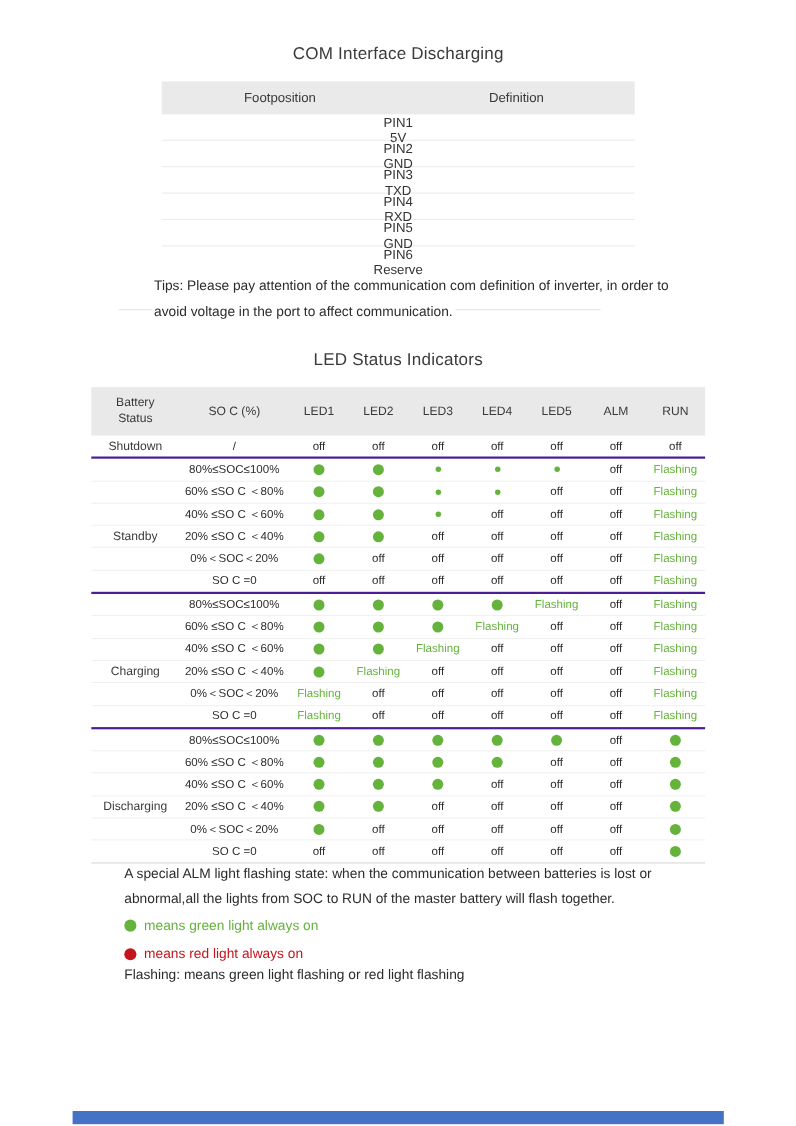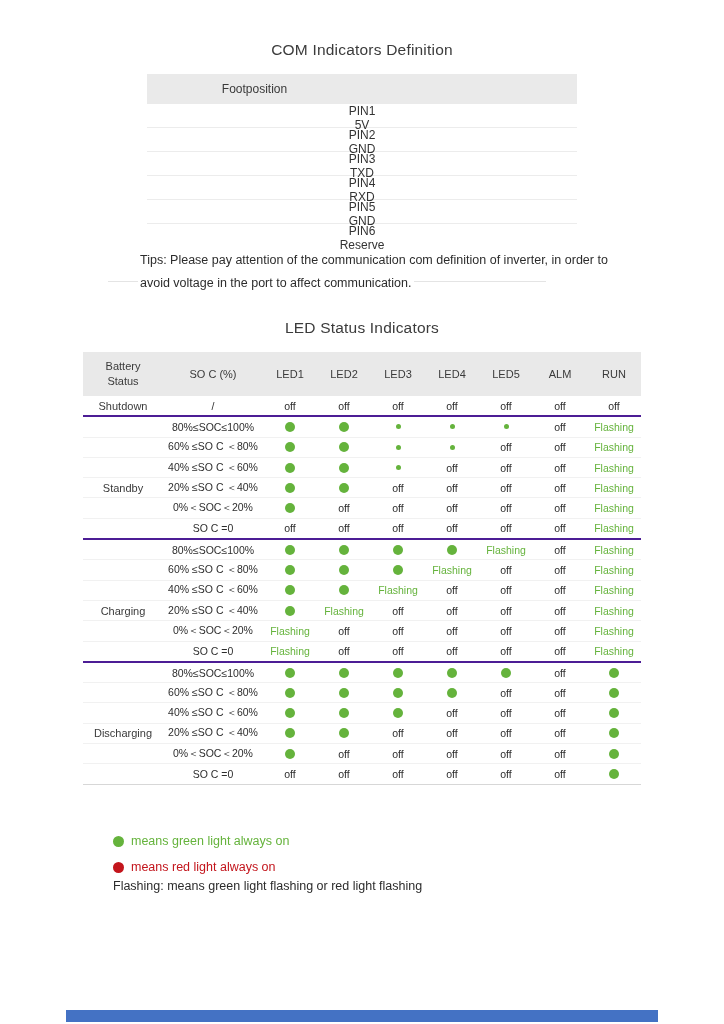--- a/index.html
+++ b/index.html
@@ -55,25 +55,26 @@
   .flash-note{position:absolute;left:113px;top:879px;font-size:12.5px;color:#2c2c2c;}
 
   .footer-bar{position:absolute;left:66px;top:1010px;width:592px;height:12px;
               background:var(--footer,#4472c4);}
 </style>
 </head>
 <body>
 
 <div class="page">
 
-  <div class="doc-title" id="com-title">COM Indicators Definition</div>
+  <div class="doc-title" id="com-title">COM Interface Discharging</div>
 
   <div class="pin-table">
     <div class="pt-head">
       <div class="pt-hc">Footposition</div>
+      <div class="pt-hc">Definition</div>
     </div>
     <div class="pt-row">
       <div class="pt-c">PIN1</div>
       <div class="pt-c">5V</div>
     </div>
     <div class="pt-row">
       <div class="pt-c">PIN2</div>
       <div class="pt-c">GND</div>
     </div>
     <div class="pt-row">
@@ -414,20 +415,24 @@
           <div class="cell">off</div>
           <div class="cell">off</div>
           <div class="cell">off</div>
           <div class="cell">
             <div class="dot"></div>
           </div>
         </div>
       </div>
   </div>
 
+  <div class="notes-par">
+    <div>A special ALM light flashing state: when the communication between batteries is lost or</div>
+    <div>abnormal,all the lights from SOC to RUN of the master battery will flash together.</div>
+  </div>
 
   <div class="legend" id="legend-green">
     <span class="legend-dot"></span>
     <span>means green light always on</span>
   </div>
 
   <div class="legend" id="legend-red">
     <span class="legend-dot"></span>
     <span>means red light always on</span>
   </div>

